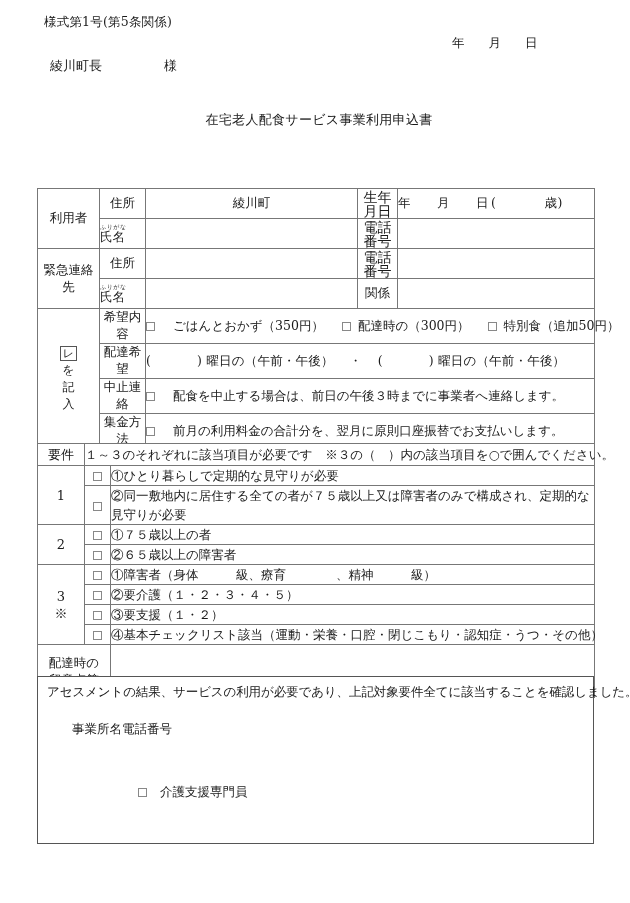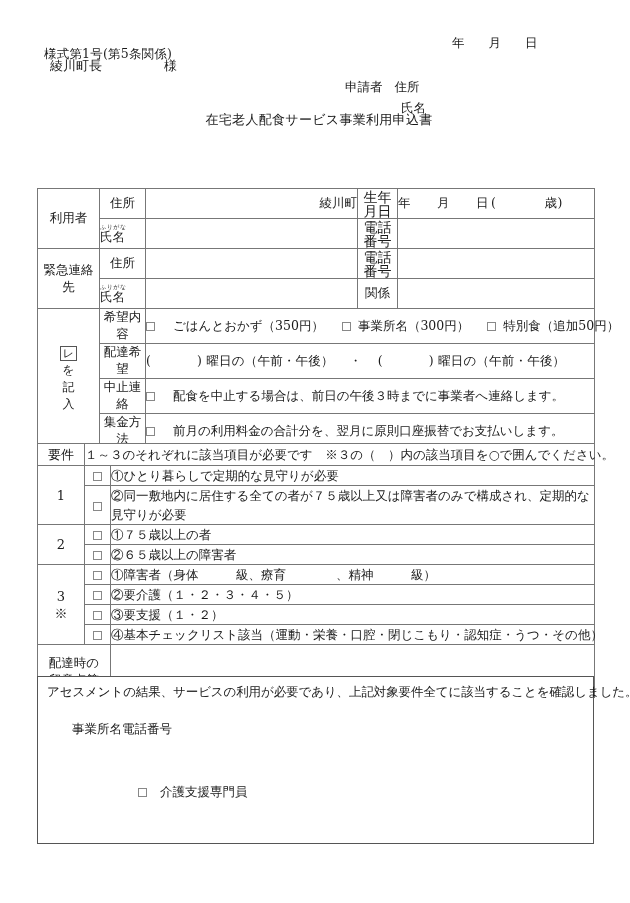--- a/index.html
+++ b/index.html
@@ -22,21 +22,20 @@
   }
 
   
   .form-code {
     position: absolute;
     left: 44px;
     top: 14px;
     font-size: 12.5px;
     letter-spacing: 0.2px;
     white-space: nowrap;
-    margin-top: 32px;
   }
   .date-line {
     position: absolute;
     left: 452px;
     top: 35px;
     font-size: 12.5px;
     white-space: nowrap;
   }
   .date-line span { margin-right: 24px; }
   .date-line span:last-child { margin-right: 0; }
@@ -97,21 +96,21 @@
   }
 
   
   #t1 {
     left: 37px;
     top: 188px;
     width: 557px;
   }
   #t1 td { height: 29px; }
   .lbl-c { text-align: center; }
-  .lbl-l { text-align: right; padding-left: 6px; }
+  .lbl-l { text-align: center; padding-left: 6px; }
   .two-line {
     line-height: 14px;
     font-size: 14px;
     text-align: center;
   }
   .furigana-cell {
     text-align: left;
     padding-left: 7px;
     line-height: 1;
   }
@@ -251,28 +250,20 @@
   <div class="form-code">様式第1号(第5条関係)</div>
 
   <div class="date-line">
     <span>年</span><span>月</span><span>日</span>
   </div>
 
   <div class="addressee">
     <span>綾川町長</span><span class="sama">様</span>
   </div>
 
-  <div class="applicant-block">
-    <div>
-      <span>申請者</span>&nbsp;&nbsp;&nbsp;<span>住所</span>
-    </div>
-    <div class="row2">
-      <span>氏名</span>
-    </div>
-  </div>
 
   <div class="doc-title">在宅老人配食サービス事業利用申込書</div>
 
 
   <table class="grid" id="t1">
     <colgroup>
       <col style="width:62px">
       <col style="width:46px">
       <col style="width:212px">
       <col style="width:40px">
@@ -326,21 +317,21 @@
 
       <tr>
         <td rowspan="4" class="vert-label">
           <span class="boxed">レ</span>
           <span class="ch">を</span>
           <span class="ch">記</span>
           <span class="ch">入</span>
         </td>
         <td class="lbl-c">希望内容</td>
         <td colspan="3" class="opt-cell">
-          <span class="cb"></span><span class="gap-lg"></span><span>ごはんとおかず（350円）</span><span class="gap-lg"></span><span class="cb"></span><span class="gap-sm"></span><span>事業所名（300円）</span><span class="gap-lg"></span><span class="cb"></span><span class="gap-sm"></span><span>特別食（追加50円）</span>
+          <span class="cb"></span><span class="gap-lg"></span><span>ごはんとおかず（350円）</span><span class="gap-lg"></span><span class="cb"></span><span class="gap-sm"></span><span>配達時の（300円）</span><span class="gap-lg"></span><span class="cb"></span><span class="gap-sm"></span><span>特別食（追加50円）</span>
         </td>
       </tr>
       <tr>
         <td class="lbl-c">配達希望</td>
         <td colspan="3" class="deliver-cell">
           <span>(</span><span class="blank"></span><span>)</span>&nbsp;<span>曜日の（午前・午後）</span><span class="sep">・</span><span>(</span><span class="blank"></span><span>)</span>&nbsp;<span>曜日の（午前・午後）</span>
         </td>
       </tr>
       <tr>
         <td class="lbl-c">中止連絡</td>

